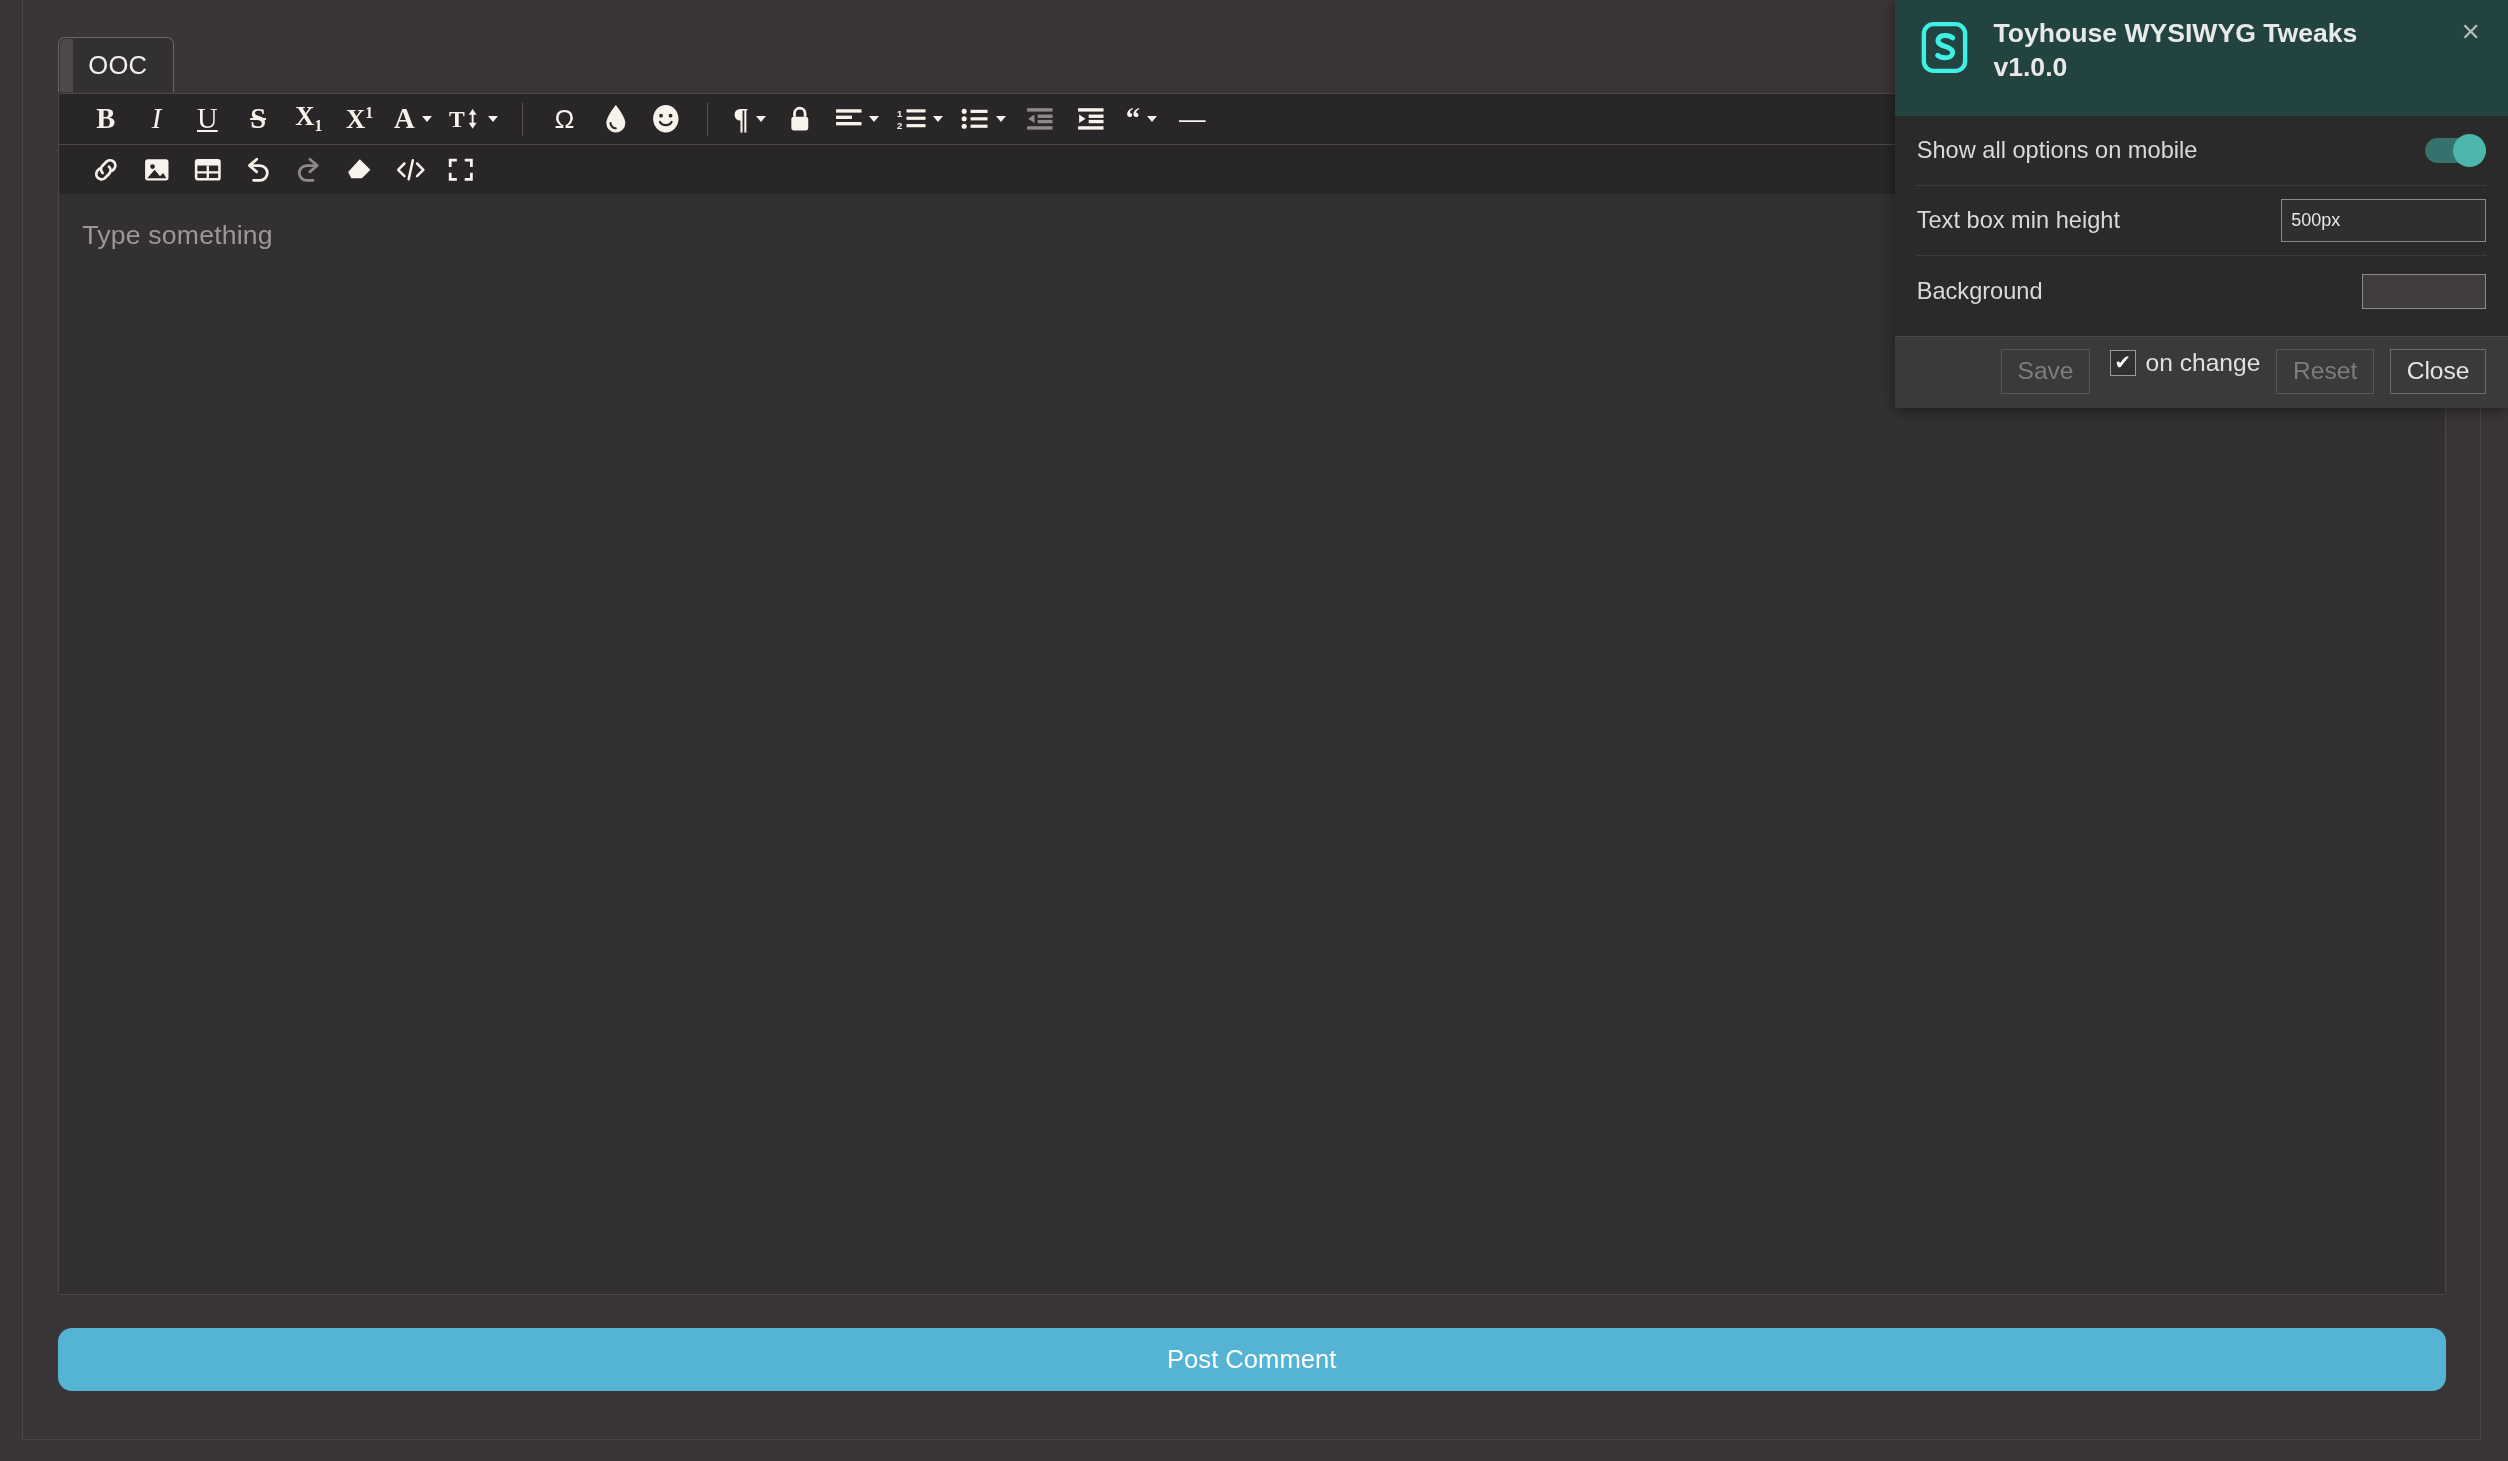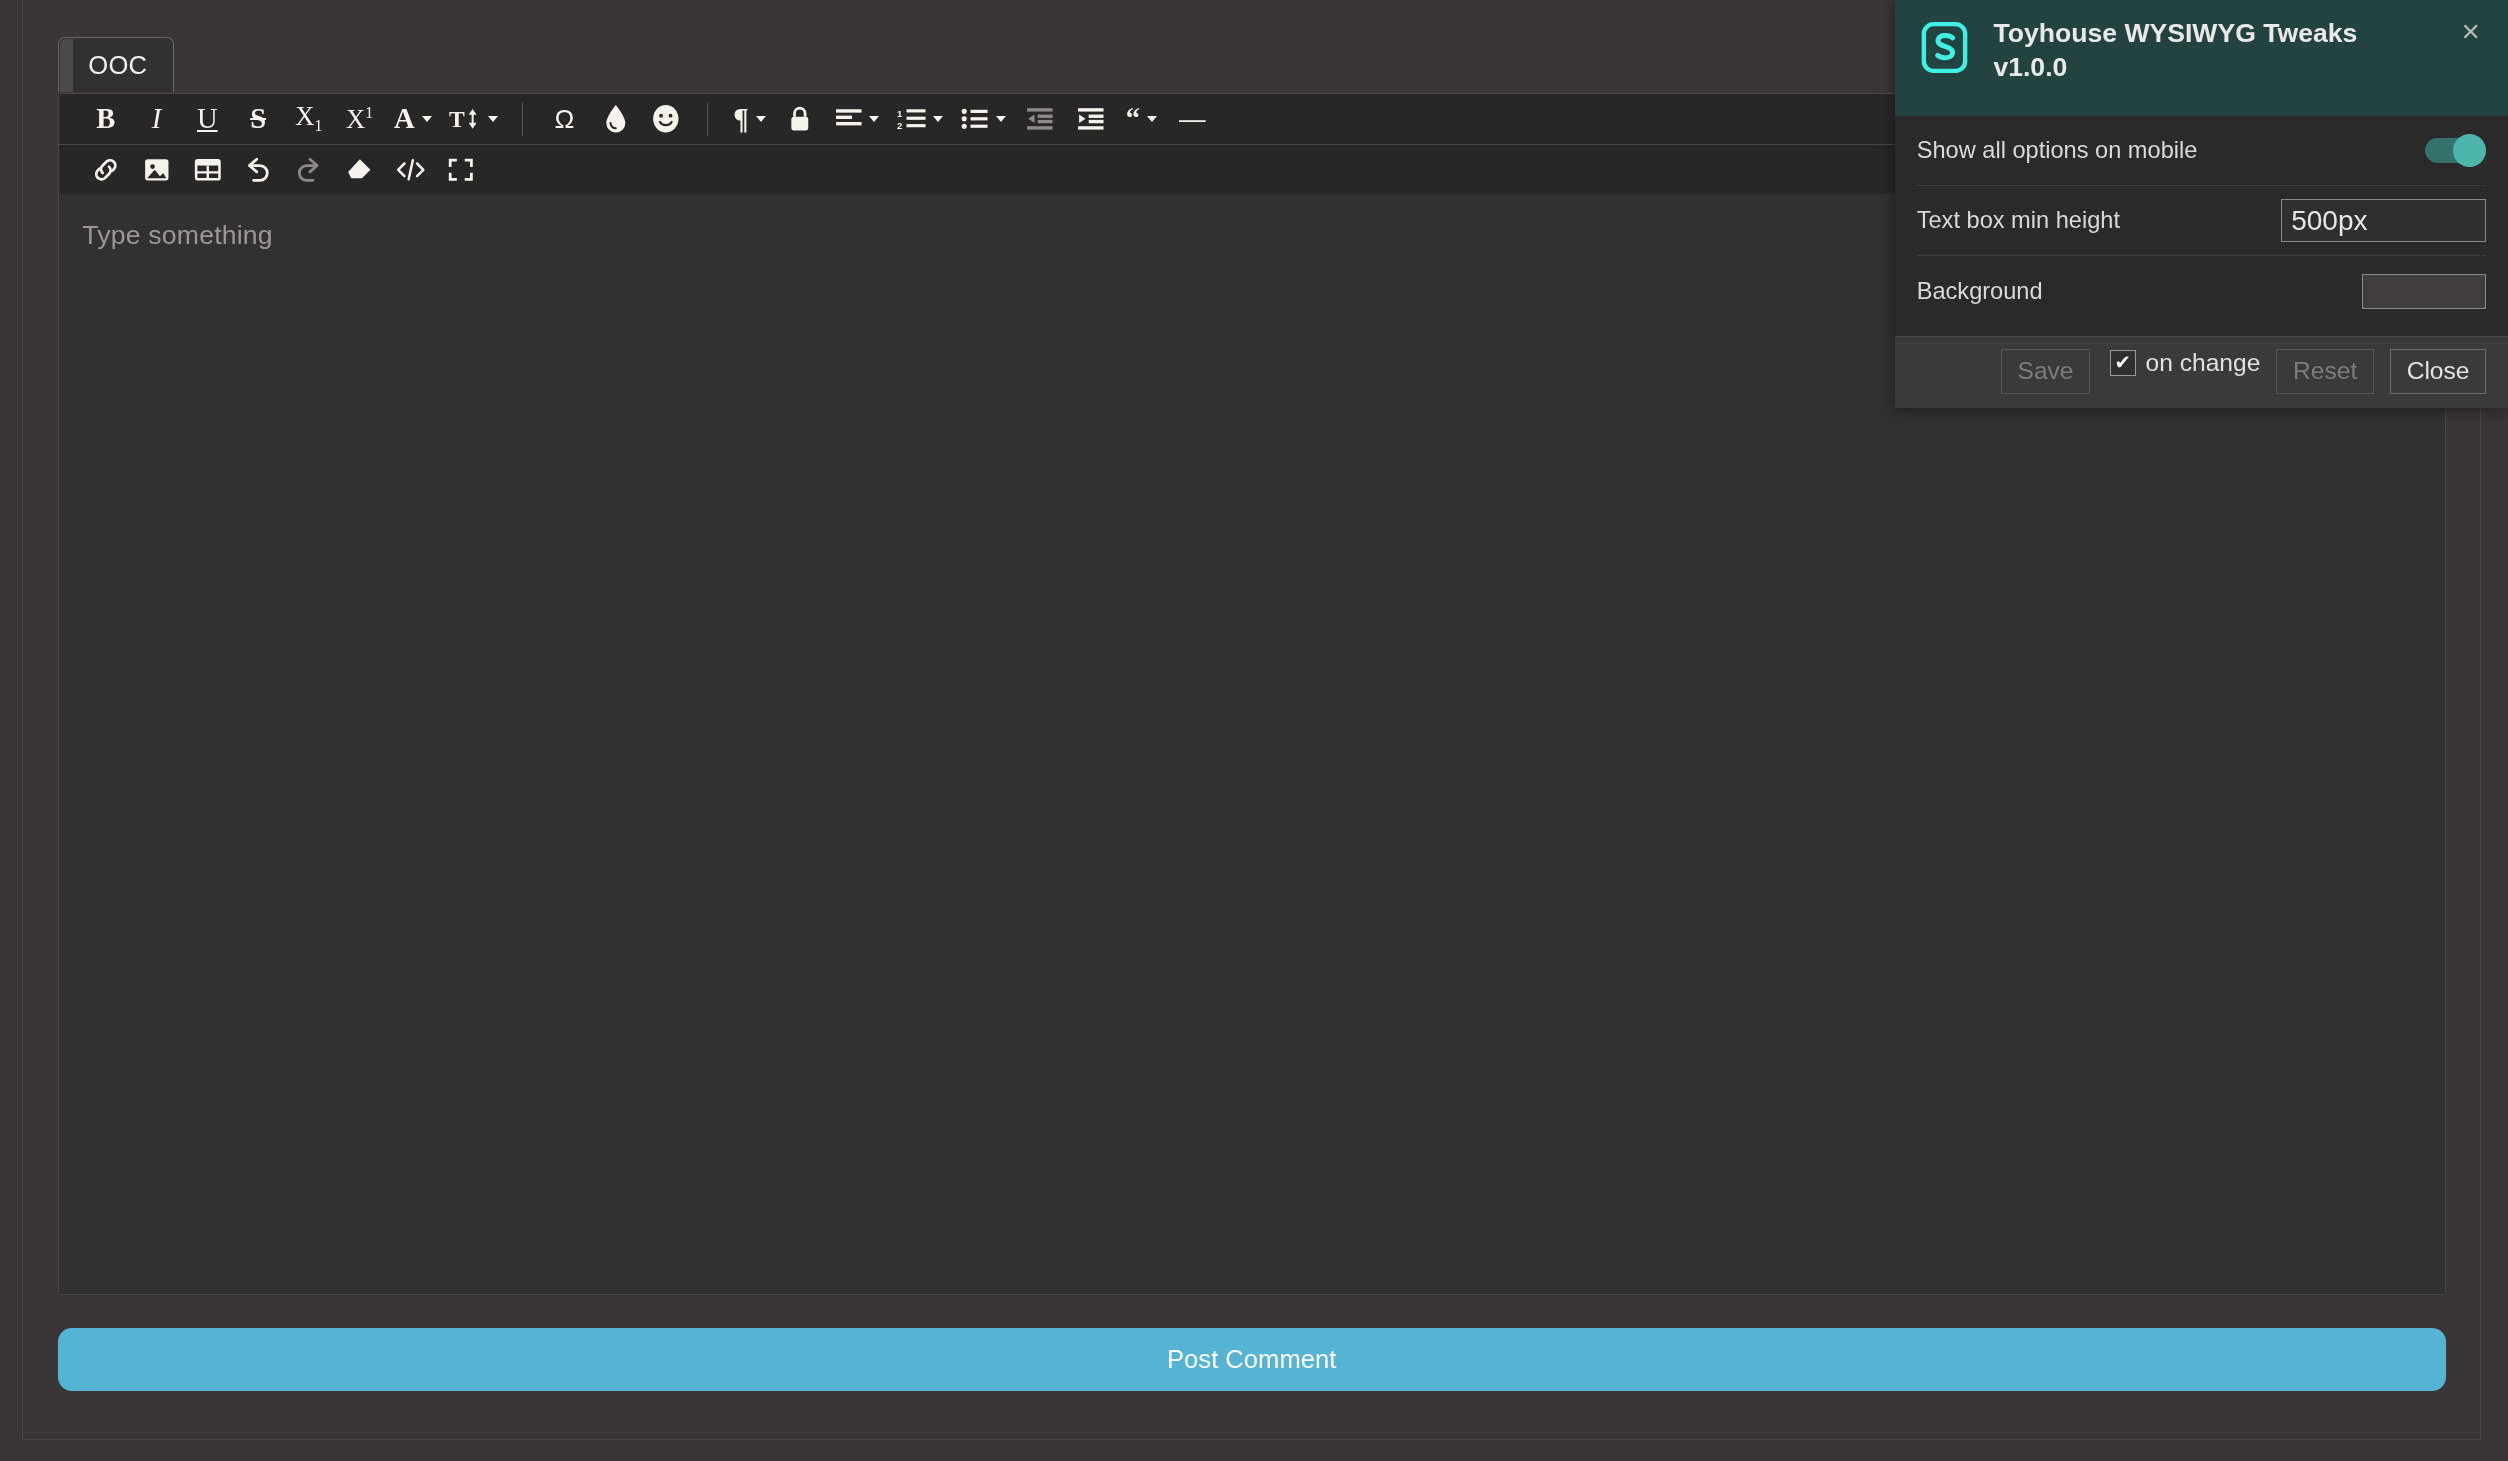--- a/index.html
+++ b/index.html
@@ -81,21 +81,21 @@
     width: 1px; height: 33px;
     background: #5a5556;
     margin: 0 15.8px;
     flex: none;
   }
   .glyph { font-size: 26.6px; line-height: 1; display: block; }
   .glyph-serif { font-family: "Liberation Serif", serif; font-weight: bold; font-size: 28.6px; }
   .glyph-serif-i { font-family: "Liberation Serif", serif; font-style: italic; font-size: 28.6px; }
   .glyph-u { font-family: "Liberation Serif", serif; text-decoration: underline; font-size: 28.6px; }
   .glyph-s { font-family: "Liberation Serif", serif; text-decoration: line-through; font-size: 28.6px; font-weight: bold; }
-  .glyph-sub, .glyph-sup { font-family: "Liberation Serif", serif; font-weight: normal; font-size: 26.6px; }
+  .glyph-sub, .glyph-sup { font-family: "Liberation Serif", serif; font-weight: bold; font-size: 26.6px; }
   .glyph-sub sub, .glyph-sup sup { font-size: 15.8px; }
   .caret {
     width: 0; height: 0; margin-left: 6.9px;
     border-left: 5.9px solid transparent;
     border-right: 5.9px solid transparent;
     border-top: 6.9px solid currentColor;
   }
   .tb-icon { display: block; }
 
   #editor-body {
@@ -175,21 +175,21 @@
     width: 33px; height: 33px; border-radius: 50%;
     background: #4db6ac;
   }
 
   .text-field {
     width: 205px; height: 43px;
     background: #2f2f2f;
     border: 1px solid #8a8a8a;
     color: #e6e6e6;
     font-family: "Liberation Sans", sans-serif;
-    font-size: 28px;
+    font-size: 18px;
     padding: 0 8.9px;
   }
   .color-swatch {
     width: 124px; height: 35px;
     border: 1px solid #8a8a8a;
     cursor: pointer; flex: none;
   }
 
   #settings-footer {
     display: flex; align-items: flex-start; justify-content: flex-end;

